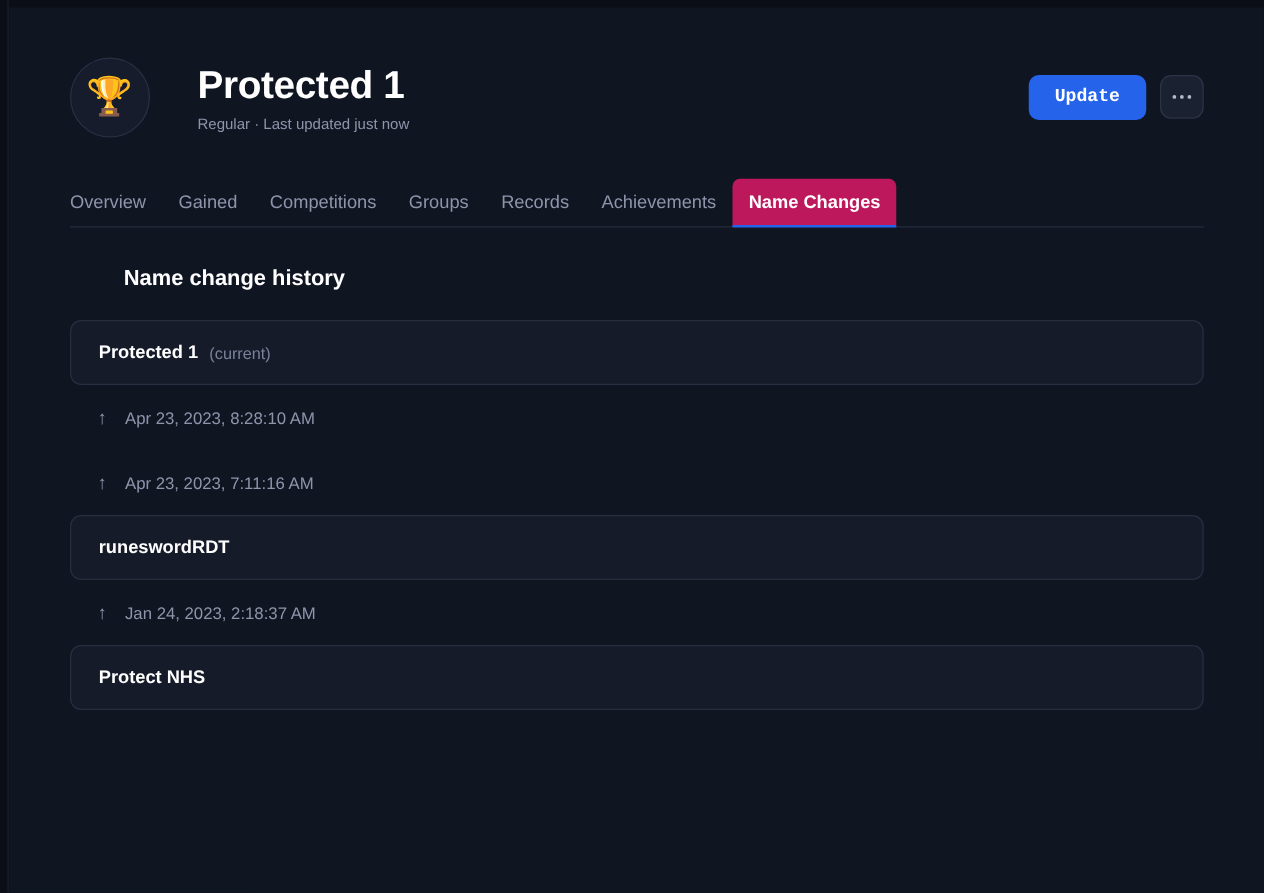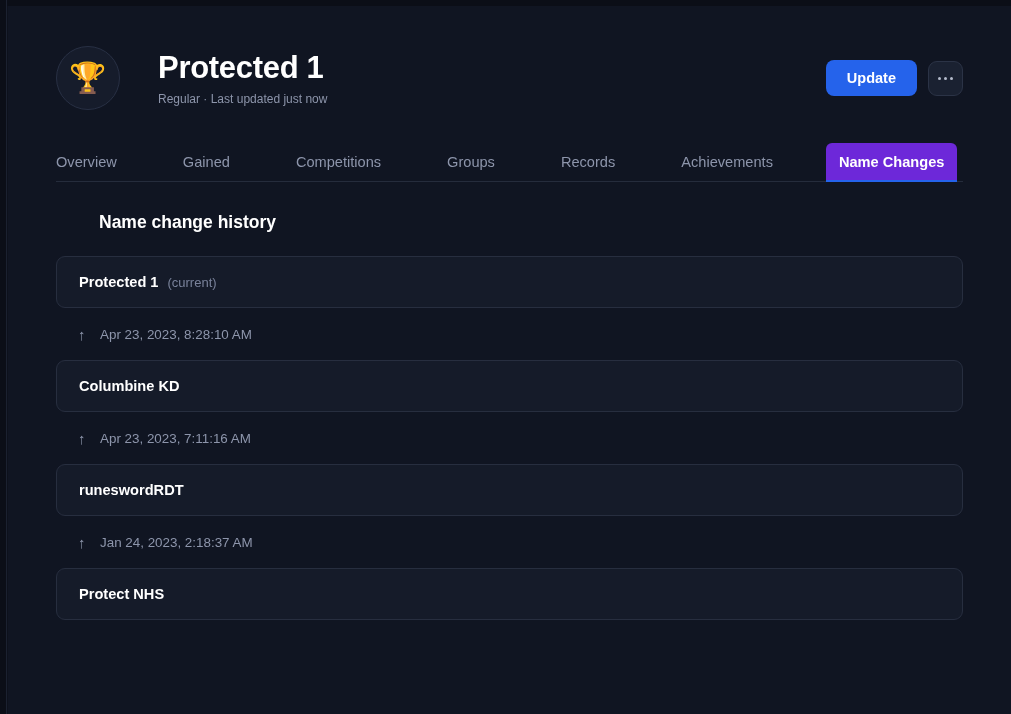--- a/index.html
+++ b/index.html
@@ -82,23 +82,24 @@
   }
 
   .page-subtitle {
     margin-top: 7px;
     font-size: 12px;
     color: #8d95ab;
   }
 
   .header-actions {
     display: flex;
-    align-items: flex-end;
+    align-items: flex-start;
     gap: 11px;
     flex: 0 0 auto;
+    font-family: Liberation Mono, monospace;
   }
 
   .btn-update {
     background: #2563eb;
     color: #ffffff;
     border: none;
     border-radius: 8px;
     font-family: inherit;
     font-size: 14.5px;
     font-weight: bold;
@@ -125,40 +126,39 @@
     background: #b4bbcc;
   }
 
   
   .tabs {
     display: flex;
     align-items: flex-end;
     margin-top: 34px;
     border-bottom: 1px solid #252c3c;
     height: 38px;
-    gap: 40px;
   }
 
   .tab {
     font-size: 14.6px;
     color: #8d95ab;
     padding: 0 13px;
     height: 38px;
     line-height: 38px;
     cursor: pointer;
     position: relative;
     white-space: nowrap;
     border-radius: 6px 6px 0 0;
   }
   .tab:first-child { margin-left: -13px; }
 
   .tab.active {
     color: #ffffff;
     font-weight: bold;
-    background: #6d28d9;
+    background: #be185d;
   }
   .tab.active::after {
     content: "";
     position: absolute;
     left: 0; right: 0; bottom: -1px;
     height: 2px;
     background: #2563eb;
   }
 
   
@@ -271,23 +271,20 @@
       <div class="name-card">
         <span class="name">Protected 1</span>
         <span class="current-tag">(current)</span>
       </div>
 
       <div class="transition">
         <span class="arrow-icon">↑</span>
         <span class="ts">Apr 23, 2023, 8:28:10 AM</span>
       </div>
 
-      <div class="name-card">
-        <span class="name">Columbine KD</span>
-      </div>
 
       <div class="transition">
         <span class="arrow-icon">↑</span>
         <span class="ts">Apr 23, 2023, 7:11:16 AM</span>
       </div>
 
       <div class="name-card">
         <span class="name">runeswordRDT</span>
       </div>
 

